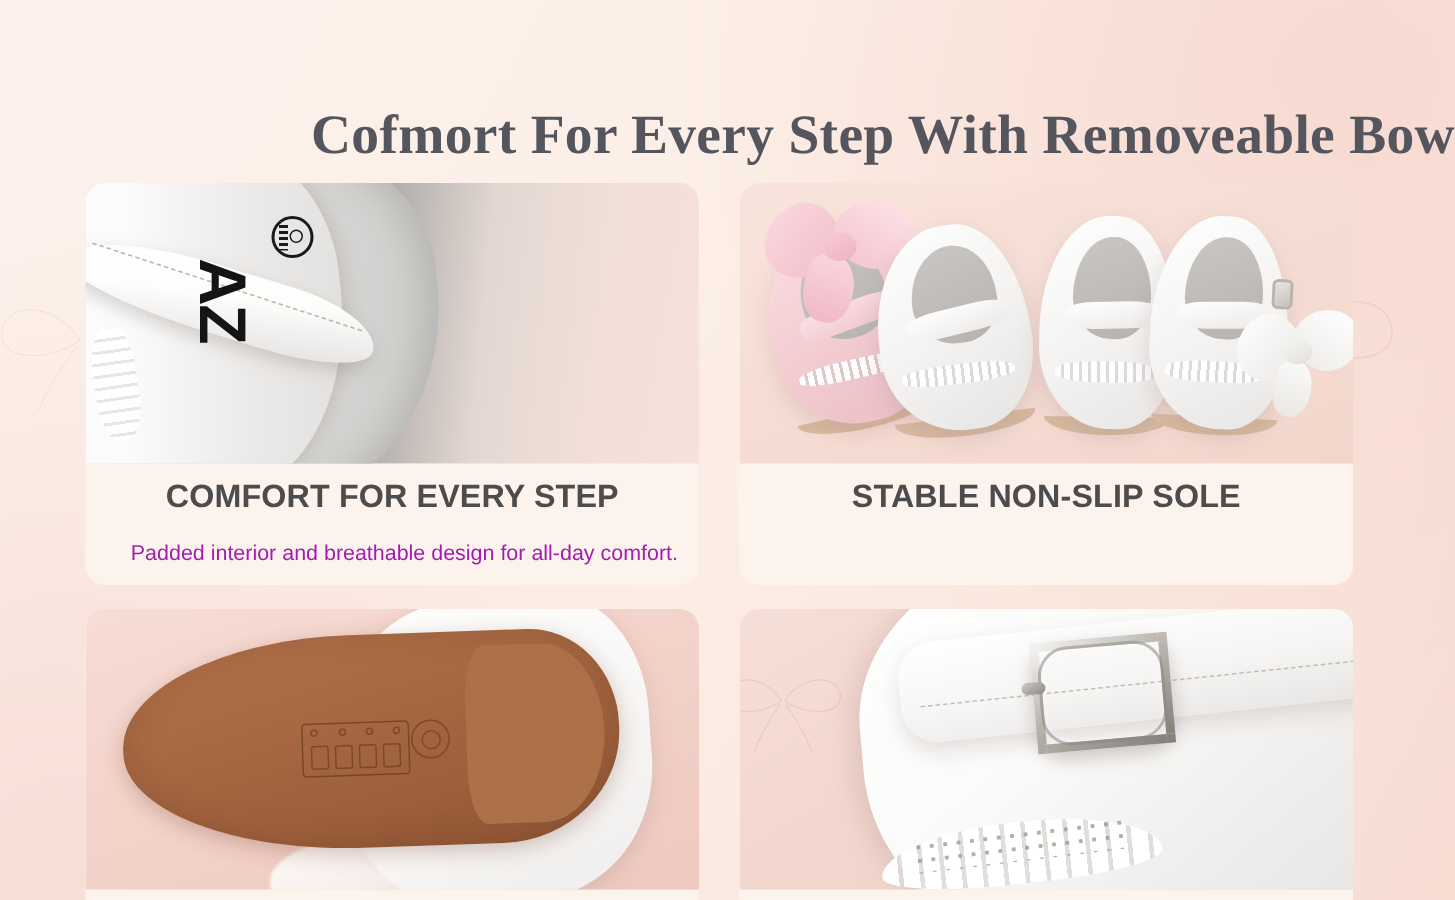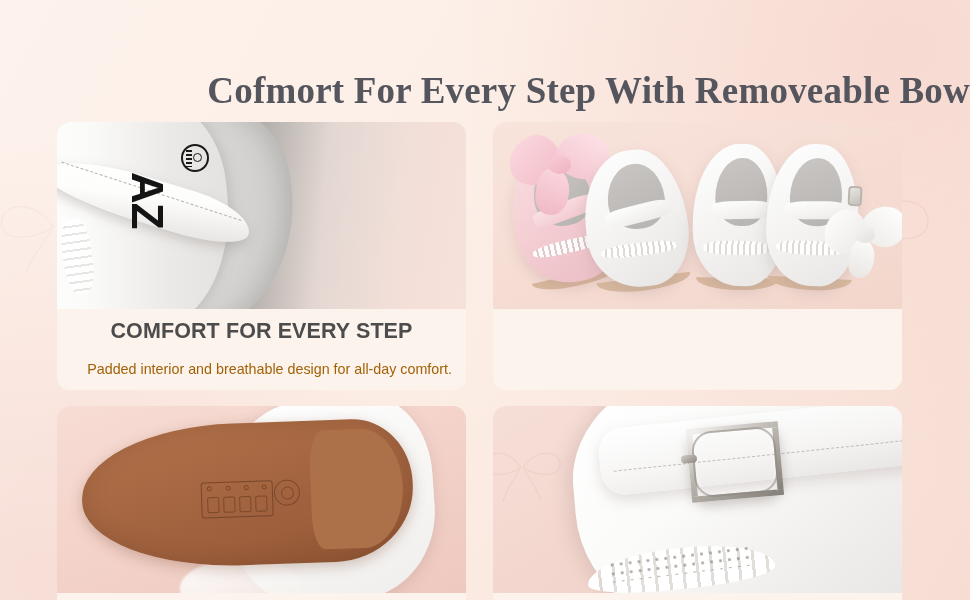--- a/index.html
+++ b/index.html
@@ -79,21 +79,21 @@
   .card-title {
     font-size:21.5px;
     font-weight:bold;
     color:#4c4c4c;
     letter-spacing:.1px;
     line-height:1.15;
     margin-bottom:16px;
   }
   .card-desc {
     font-size:14.3px;
-    color:#a16207;
+    color:#a21caf;
     line-height:1.32;
   }
   .card-desc.wrap2 { text-align:right; padding:0 2px; }
 
   
   .p1 { background:linear-gradient(100deg,#efd9d2 0%,#f0ded6 14%,#e7e4e0 30%,#d9d6d2 48%,#e9ded9 66%,#f3dfd8 86%,#f6e2da 100%); }
   .p1 .bg-right {
     position:absolute; right:0; top:0; width:56%; height:100%;
     background:linear-gradient(95deg, rgba(120,118,116,.55) 0%, rgba(214,196,189,.25) 38%, rgba(246,223,216,.1) 70%, rgba(247,226,219,0) 100%);
   }
@@ -424,20 +424,21 @@
           <div class="buckle"></div>
         </div>
         <div class="bow bowB">
           <span class="lobe l1"></span>
           <span class="lobe l2"></span>
           <span class="tail t1"></span>
           <span class="knot k"></span>
         </div>
       </div>
       <div class="card-caption">
+        <div class="card-title">STABLE NON-SLIP SOLE</div>
       </div>
     </div>
 
     <div class="card">
       <div class="card-photo p3">
         <div class="white-shoe"></div>
         <div class="bow-flash"></div>
         <div class="outsole">
           <div class="heel-pad"></div>
           <div class="size-box">

